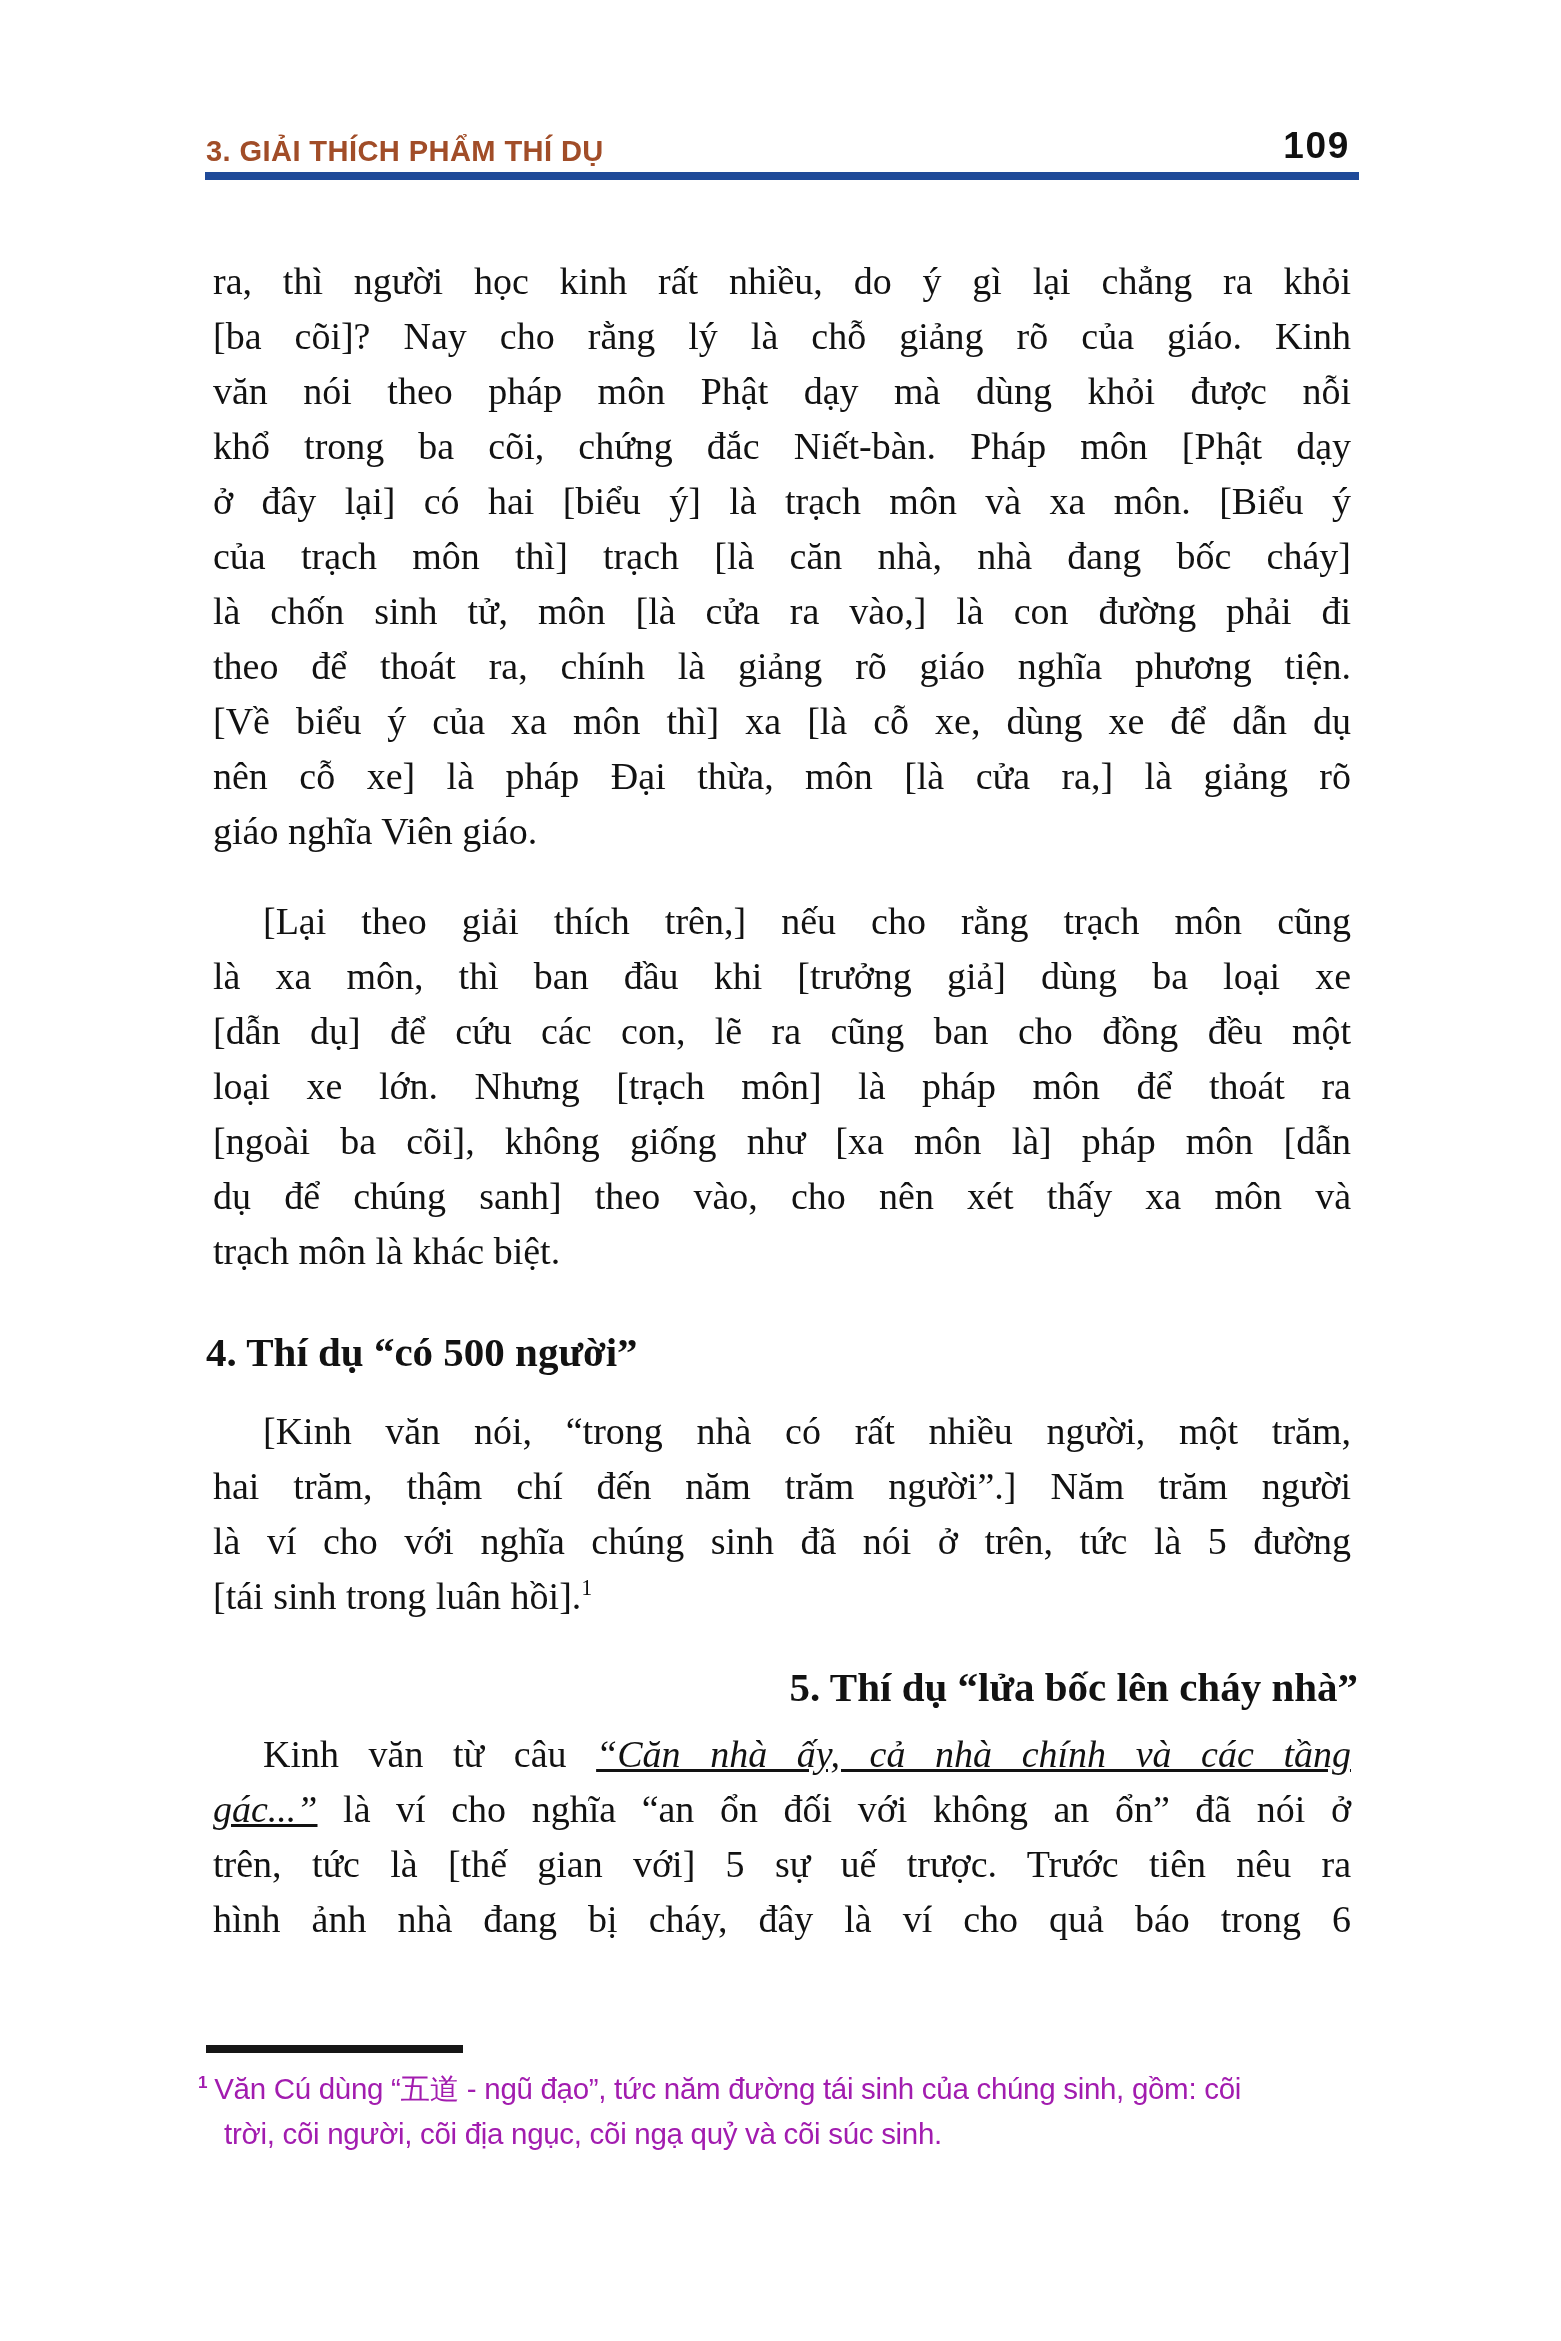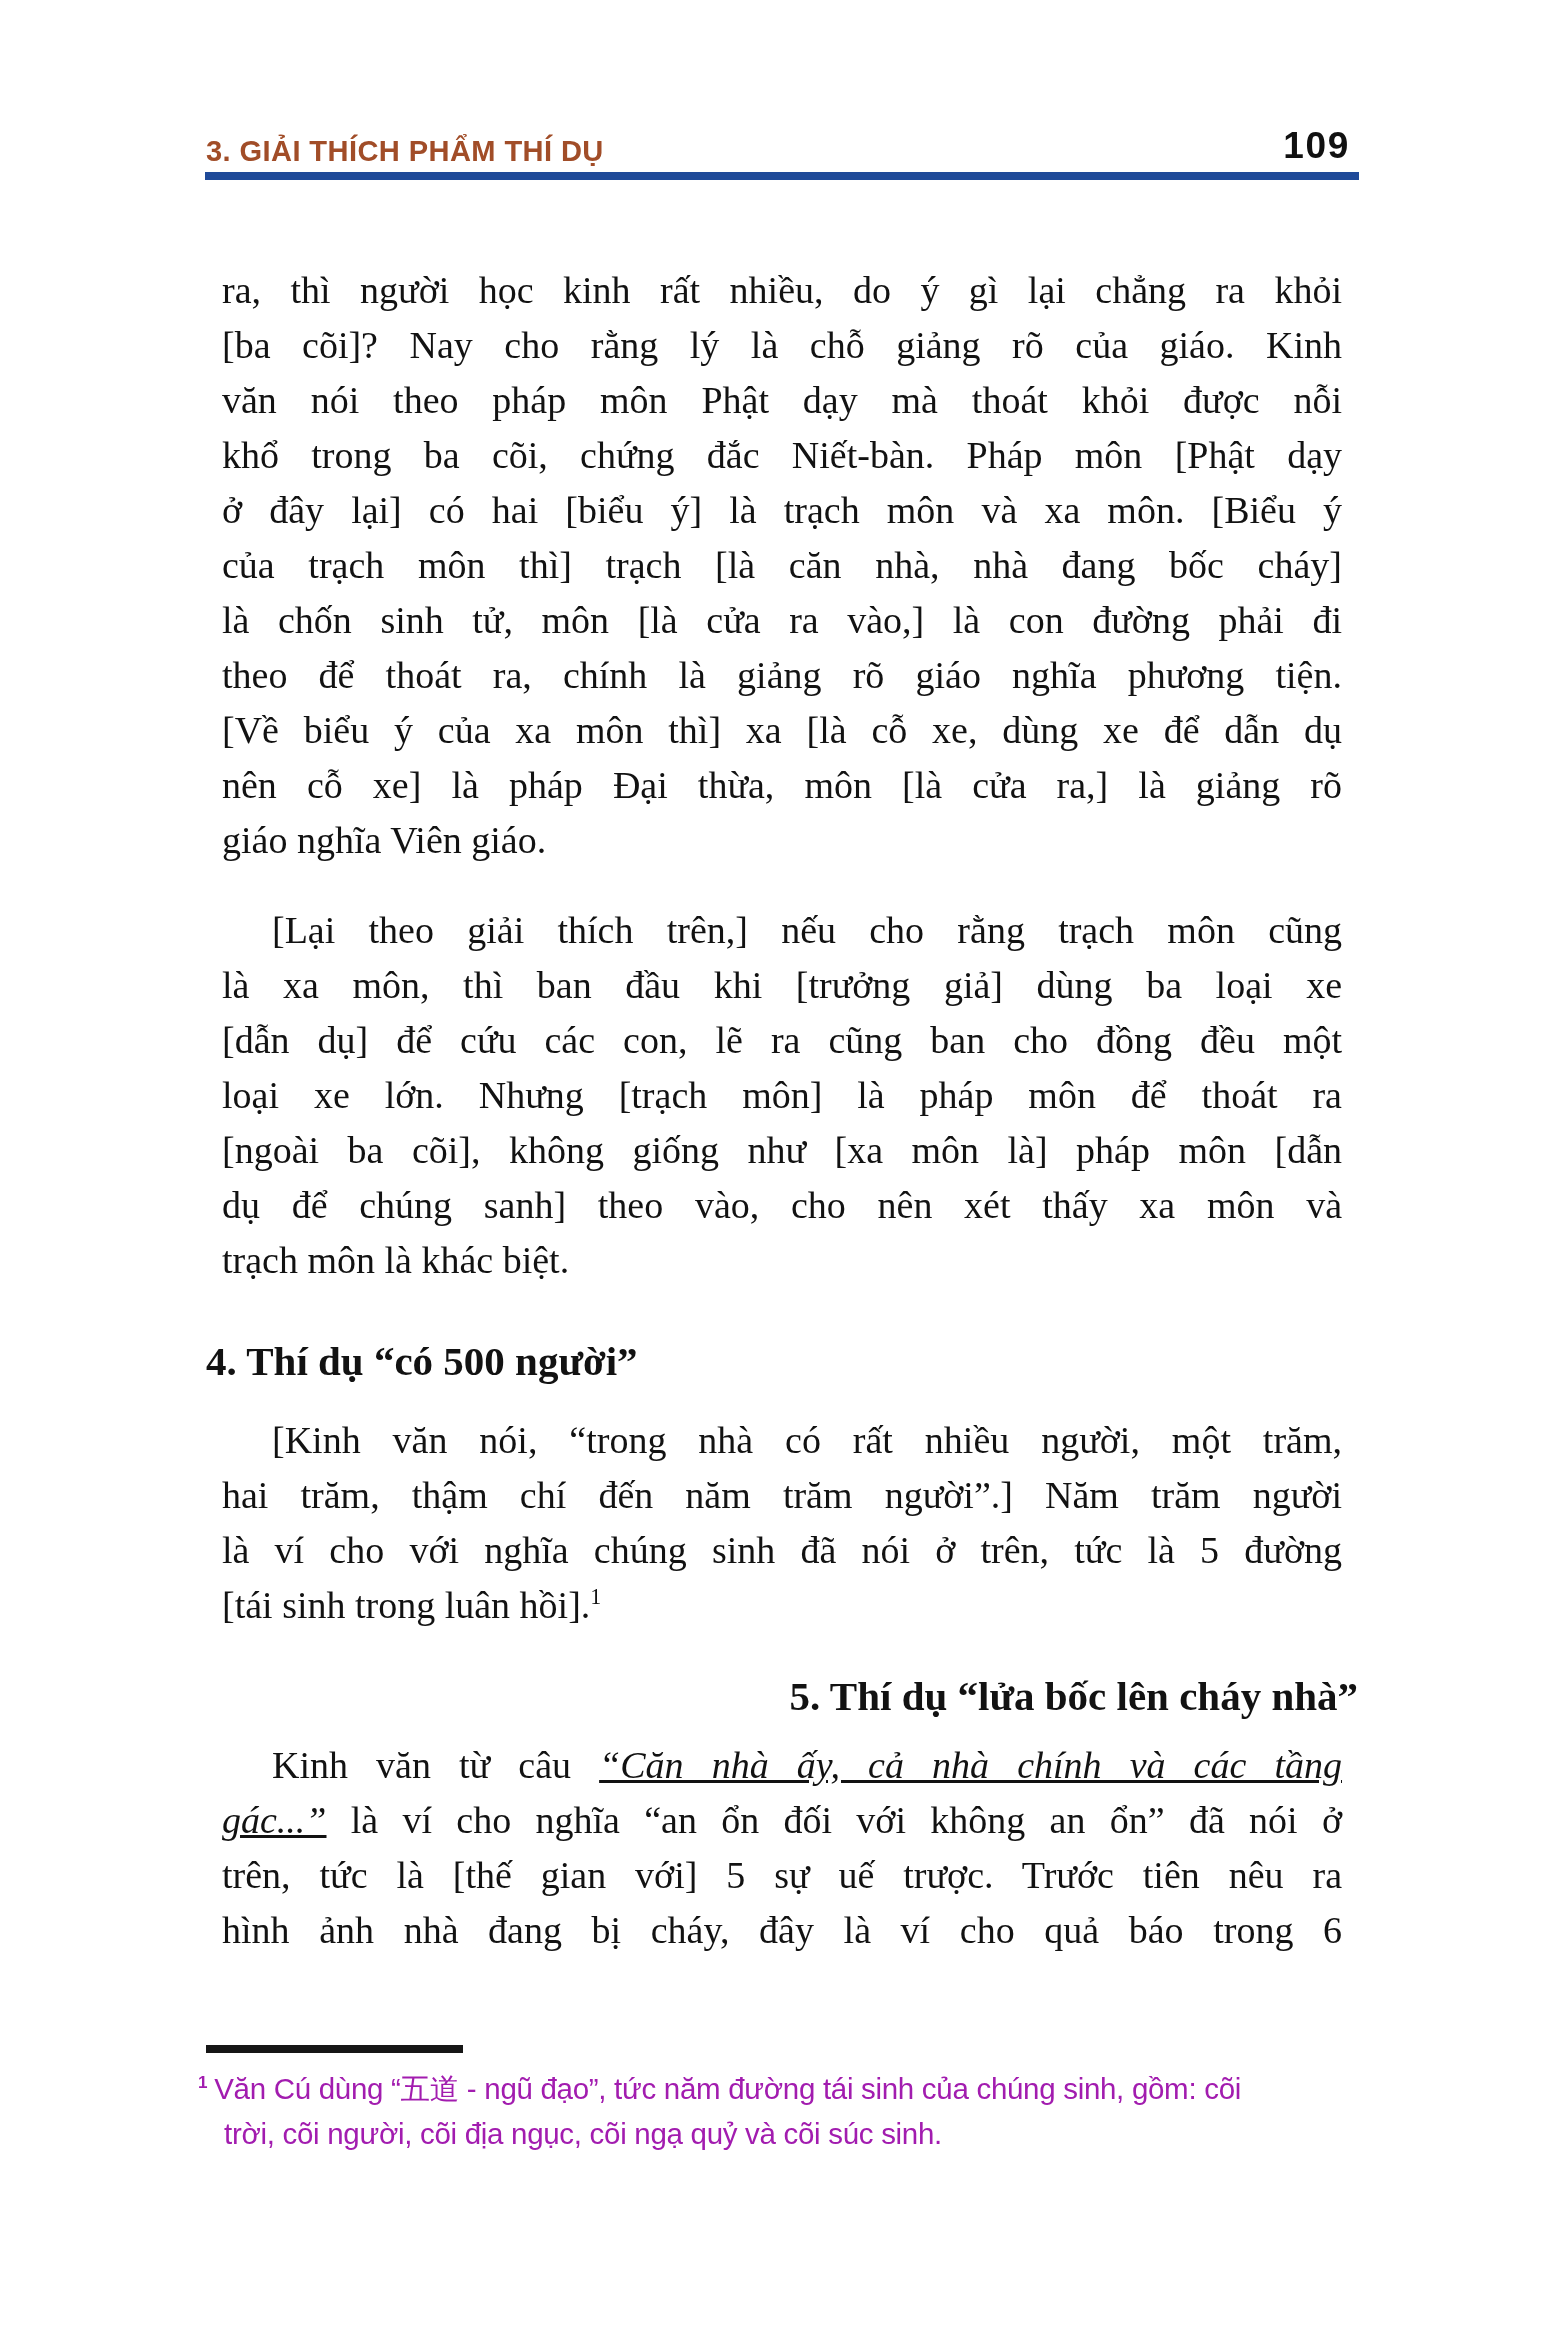--- a/index.html
+++ b/index.html
@@ -40,21 +40,21 @@
   }
   .line{
     font-size:38px;line-height:55px;
     text-align:justify;text-align-last:justify;
     text-justify:inter-word;
     white-space:normal;
   }
   .line.last{text-align-last:left;}
   .indent{padding-left:50px;}
   .it{font-style:italic;text-decoration:underline;}
-  .para{margin:16px;}
+  .para{margin:7px;}
   .para.gap{margin-top:35px;}
   .heading{
     font-size:41px;line-height:52px;font-weight:700;
     margin-top:47px;margin-bottom:26px;
   }
   .heading.h5{margin-top:37px;margin-bottom:14px;text-align:right;}
   sup.fnref{
     font-size:58%;
     vertical-align:super;
     line-height:0;
@@ -82,21 +82,21 @@
     <div class="rh-title">3. GIẢI THÍCH PHẨM THÍ DỤ</div>
     <div class="rh-pagenum">109</div>
   </div>
   <div class="rh-rule"></div>
 
   <div class="bodytext">
 
     <div class="para">
       <div class="line">ra, thì người học kinh rất nhiều, do ý gì lại chẳng ra khỏi</div>
       <div class="line">[ba cõi]? Nay cho rằng lý là chỗ giảng rõ của giáo. Kinh</div>
-      <div class="line">văn nói theo pháp môn Phật dạy mà thoát khỏi được nỗi</div>
+      <div class="line">văn nói theo pháp môn Phật dạy mà dùng khỏi được nỗi</div>
       <div class="line">khổ trong ba cõi, chứng đắc Niết-bàn. Pháp môn [Phật dạy</div>
       <div class="line">ở đây lại] có hai [biểu ý] là trạch môn và xa môn. [Biểu ý</div>
       <div class="line">của trạch môn thì] trạch [là căn nhà, nhà đang bốc cháy]</div>
       <div class="line">là chốn sinh tử, môn [là cửa ra vào,] là con đường phải đi</div>
       <div class="line">theo để thoát ra, chính là giảng rõ giáo nghĩa phương tiện.</div>
       <div class="line">[Về biểu ý của xa môn thì] xa [là cỗ xe, dùng xe để dẫn dụ</div>
       <div class="line">nên cỗ xe] là pháp Đại thừa, môn [là cửa ra,] là giảng rõ</div>
       <div class="line last">giáo nghĩa Viên giáo.</div>
     </div>
 

